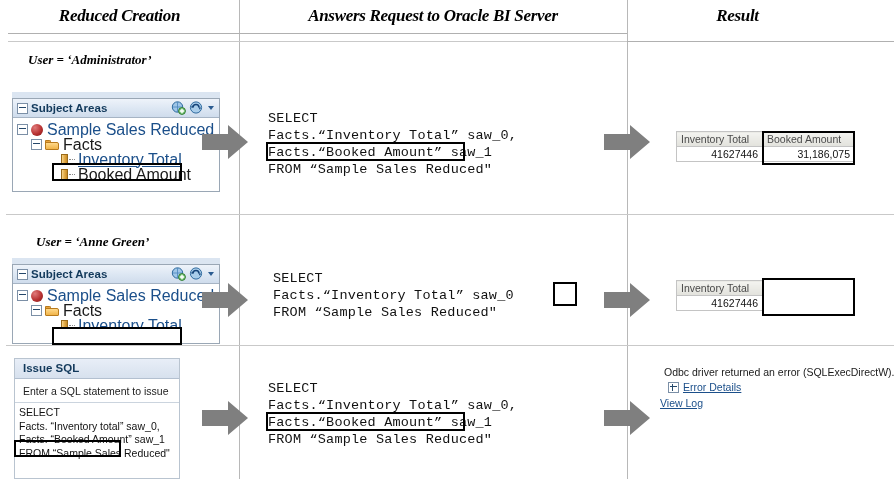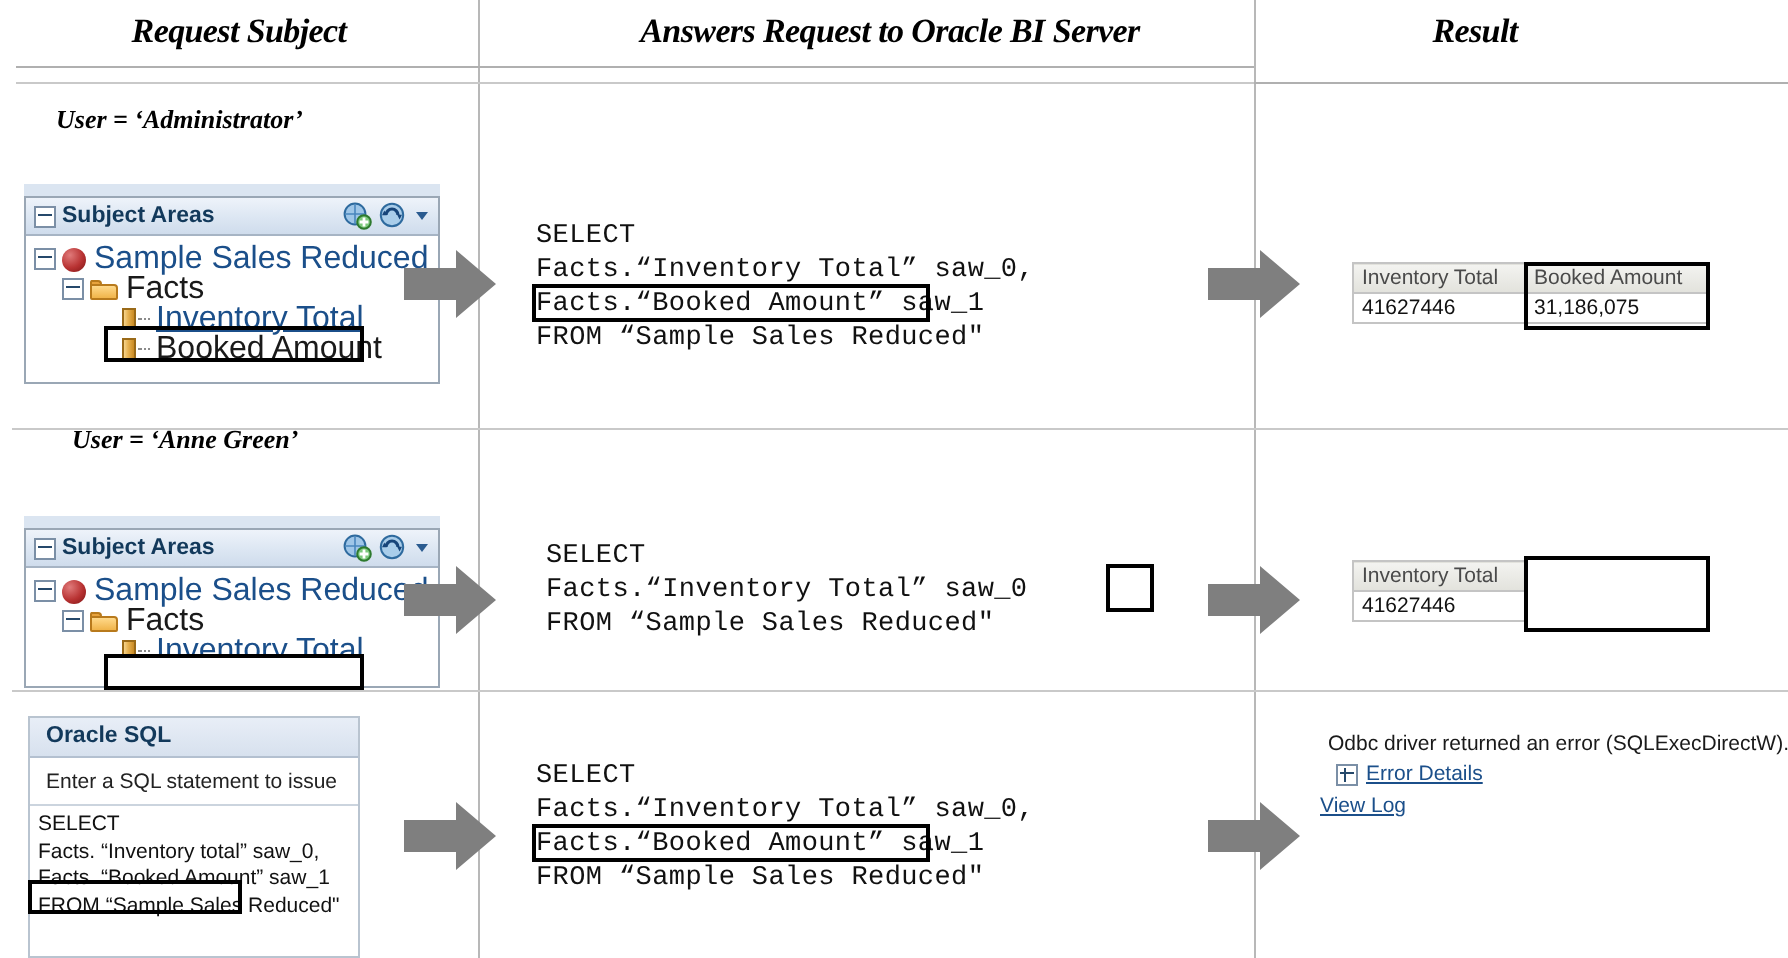--- a/index.html
+++ b/index.html
@@ -25,21 +25,21 @@
     top: 6px;
     font-family: "Liberation Serif", serif;
     font-weight: bold;
     font-style: italic;
     font-size: 17px;
     text-align: center;
     color: #000;
     letter-spacing: -0.3px;
   }
   #head-request  { left: 0px;   width: 239px; }
-  #head-answers  { left: 251px; width: 388px; }
+  #head-answers  { left: 239px; width: 388px; }
   #head-result   { left: 627px; width: 221px; }
 
   
   .vline {
     position: absolute;
     width: 1px;
     background: #b8b8b8;
   }
   .hline {
     position: absolute;
@@ -225,21 +225,21 @@
     white-space: nowrap;
   }
   .res-table th {
     background: linear-gradient(to bottom, #f3f3f0, #e2e2dc);
     color: #4a4a4a;
     font-weight: normal;
     text-align: left;
     height: 15px;
   }
   .res-table td {
-    text-align: left;
+    text-align: right;
     height: 15px;
     color: #111;
   }
 
   
   .issql-panel {
     position: absolute;
     background: #fff;
     border: 1px solid #b9c4d0;
     box-sizing: border-box;
@@ -347,21 +347,21 @@
     margin-top: 3px;
     display: inline-block;
     cursor: pointer;
   }
 </style>
 </head>
 <body>
 
 <div id="page">
 
-  <div class="col-head" id="head-request">Request Subject</div>
+  <div class="col-head" id="head-request">Reduced Creation</div>
   <div class="col-head" id="head-answers">Answers Request to Oracle BI Server</div>
   <div class="col-head" id="head-result">Result</div>
 
   <div class="vline" style="left:239px; top:0px; height:479px;"></div>
   <div class="vline" style="left:627px; top:0px; height:479px;"></div>
 
   <div class="hline dark" style="left:8px; top:33px; width:231px;"></div>
   <div class="hline dark" style="left:239px; top:33px; width:388px;"></div>
   <div class="hline dark" style="left:627px; top:41px; width:267px;"></div>
   <div class="hline" style="left:8px; top:41px; width:619px;"></div>
@@ -449,21 +449,21 @@
       <th style="width:92px;">Booked Amount</th>
     </tr>
     <tr>
       <td>41627446</td>
       <td>31,186,075</td>
     </tr>
   </tbody>
     </table>
   <div class="hl-box" style="left:762px; top:131px; width:93px; height:34px;"></div>
 
-  <div class="user-label" style="left:36px; top:212px;">User = ‘Anne Green’</div>
+  <div class="user-label" style="left:36px; top:234px;">User = ‘Anne Green’</div>
 
   <div class="sa-outer-top" style="left:12px; top:258px; width:208px; height:6px;"></div>
   <div class="sa-panel" style="left:12px; top:264px; width:208px; height:80px;">
     <div class="sa-header">
       <span class="expander"></span>
       <span class="sa-title">Subject Areas</span>
       <span class="sa-tools">
         <span class="tool-icon">
           <svg width="15" height="14" viewBox="0 0 15 14">
             <circle cx="6.5" cy="6" r="5.2" fill="#9fc6e8" stroke="#2e6a9e" stroke-width="1"></circle>
@@ -528,21 +528,21 @@
       <th style="width:86px;">Inventory Total</th>
     </tr>
     <tr>
       <td>41627446</td>
     </tr>
   </tbody>
     </table>
   <div class="hl-box filled" style="left:762px; top:278px; width:93px; height:38px;"></div>
 
   <div class="issql-panel" style="left:14px; top:358px; width:166px; height:121px;">
-    <div class="issql-head">Oracle SQL</div>
+    <div class="issql-head">Issue SQL</div>
     <div class="issql-sub">Enter a SQL statement to issue </div>
     <div class="issql-sep"></div>
     <div class="issql-text">SELECT
 Facts. “Inventory total” saw_0,
 Facts. “Booked Amount” saw_1
 FROM “Sample Sales Reduced"</div>
   </div>
   <div class="hl-box" style="left:14px; top:440px; width:107px; height:17px;"></div>
 
   <div class="arrow" style="left:202px; top:401px;">

